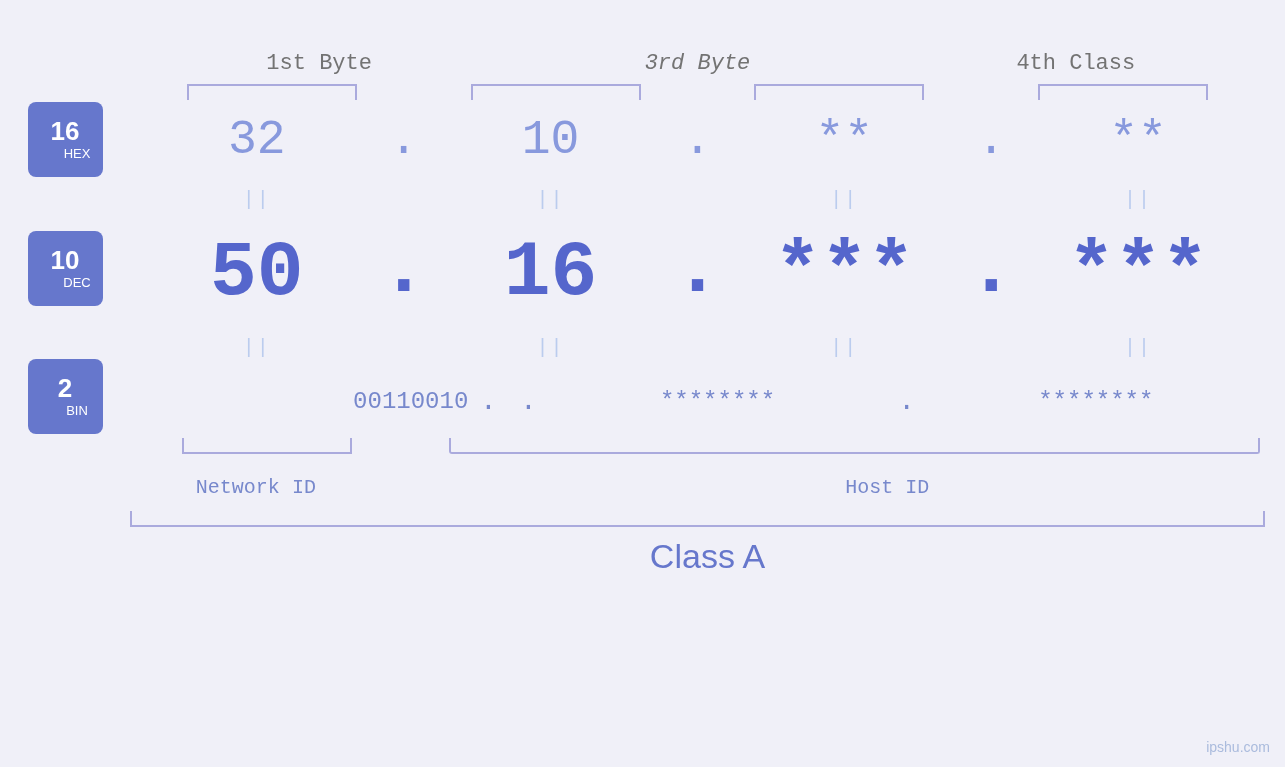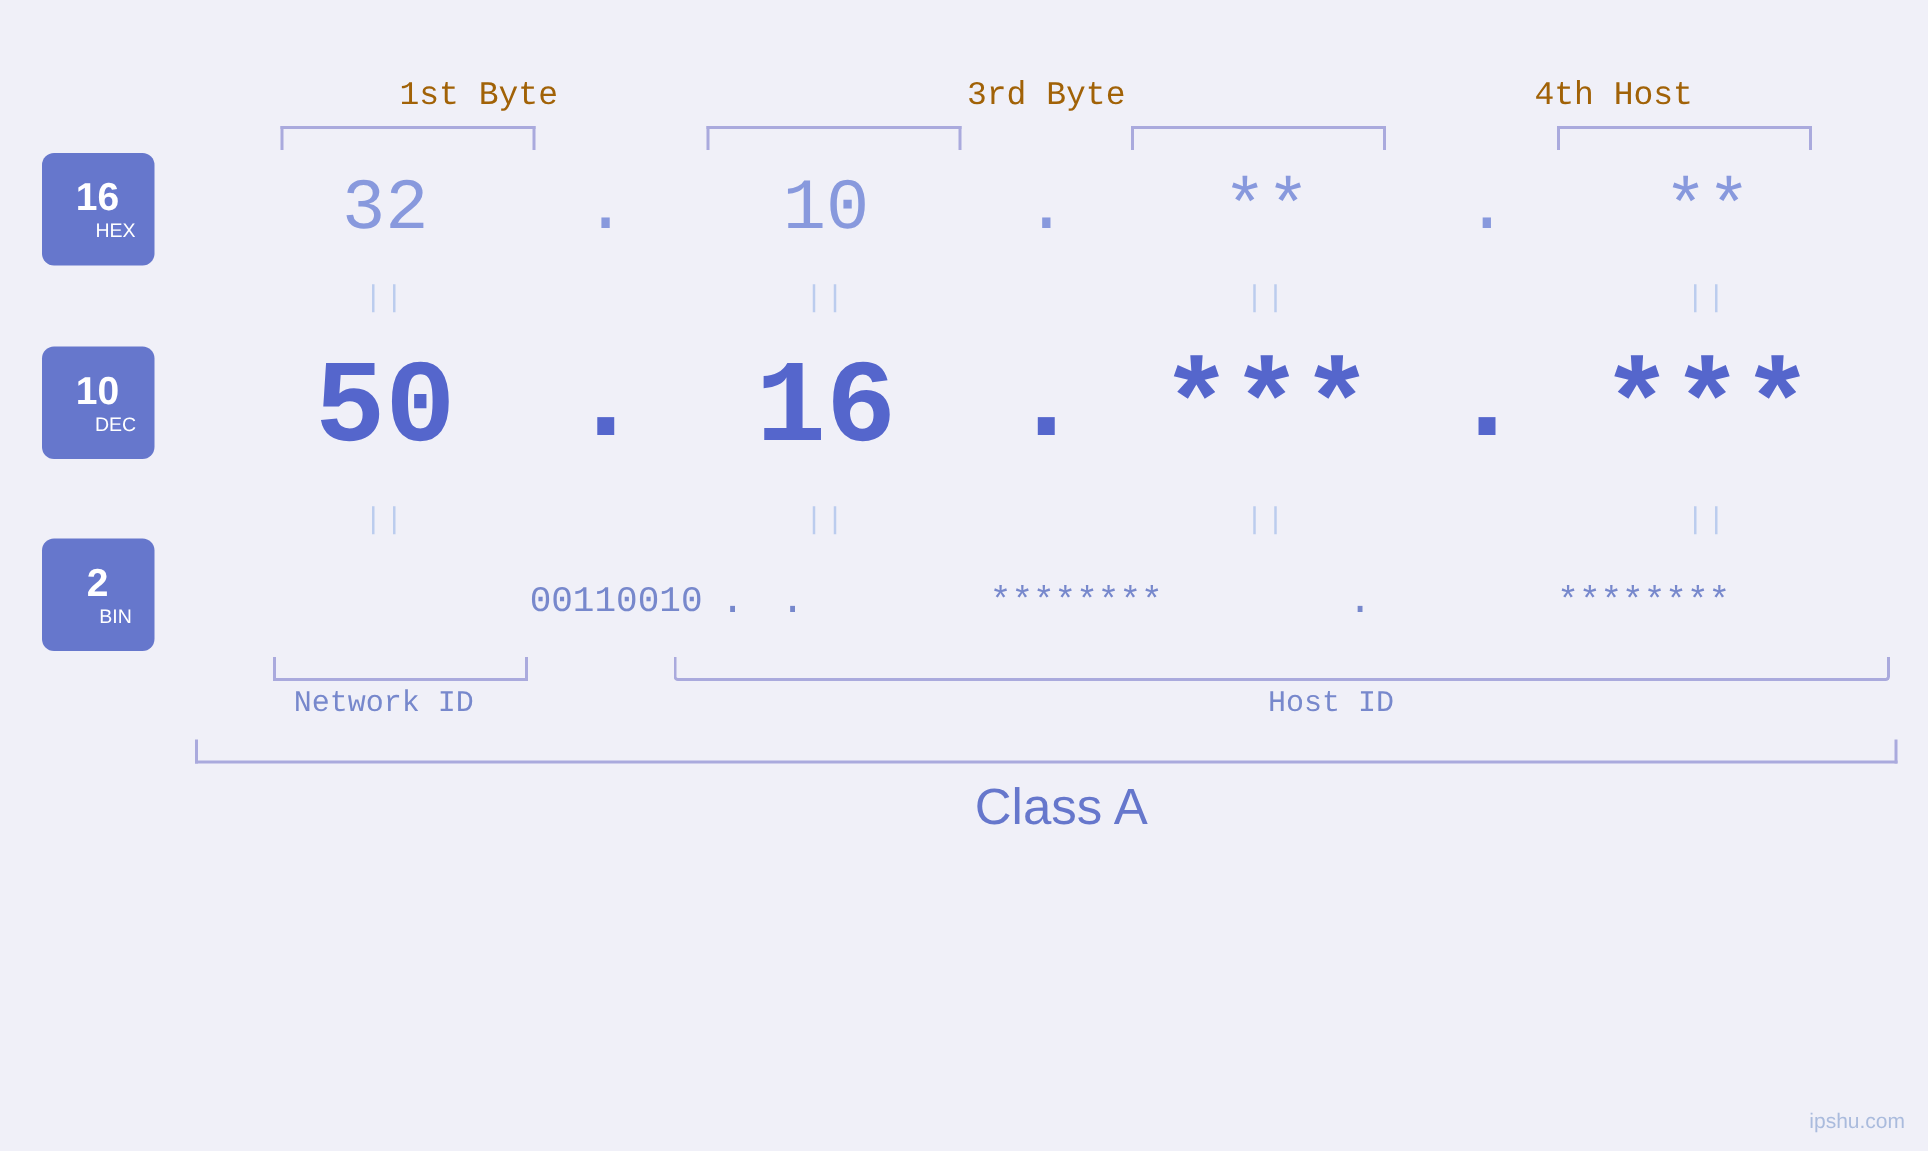--- a/index.html
+++ b/index.html
@@ -50,21 +50,21 @@
     .left-col {
       width: 130px;
       display: flex;
       flex-direction: column;
       align-items: center;
       padding-top: 100px;
       gap: 0;
     }
 
     .byte-col-label {
-      color: #a16207;
+      color: #737373;
       font-size: 22px;
       font-family: 'Courier New', Courier, monospace;
     }
 
     
     .val-hex { font-size: 48px; color: #8899dd; font-family: 'Courier New', Courier, monospace; }
     .val-dec { font-size: 78px; color: #5566cc; font-weight: bold; font-family: 'Courier New', Courier, monospace; }
     .val-bin { font-size: 24px; color: #7788cc; font-family: 'Courier New', Courier, monospace; }
     .dot-hex { font-size: 48px; color: #8899dd; }
     .dot-dec { font-size: 80px; color: #5566cc; font-weight: bold; }
@@ -107,25 +107,25 @@
   </div>
 
   <div style="position:absolute; left:130px; right:0; top:0; bottom:0; display:flex; flex-direction:column;">
 
     <div style="height:100px; display:flex; flex-direction:column; justify-content:flex-end; padding-bottom:0;">
 
       <div style="display:flex; width:100%; padding-right:20px; margin-bottom:8px;">
         <div style="flex:1; text-align:center;">
           <span class="byte-col-label">1st Byte</span>
         </div>
+        <div style="flex:1; text-align:center;font-style:italic;">
+          <span class="byte-col-label">3rd Byte</span>
+        </div>
         <div style="flex:1; text-align:center;">
-          <span class="byte-col-label">3rd Byte</span>
-        </div>
-        <div style="flex:1; text-align:center;">
-          <span class="byte-col-label">4th Host</span>
+          <span class="byte-col-label">4th Class</span>
         </div>
       </div>
 
       <div style="display:flex; width:100%; padding-right:20px; align-items:flex-end;">
         <div style="flex:1; display:flex; justify-content:center;">
           <div style="width:170px; height:16px; border:2px solid #aaaadd; border-bottom:none;"></div>
         </div>
         <div style="flex:1; display:flex; justify-content:center;">
           <div style="width:170px; height:16px; border:2px solid #aaaadd; border-bottom:none;"></div>
         </div>
@@ -248,21 +248,21 @@
       <div style="flex:1; display:flex; justify-content:center;">
         <div style="width:170px; height:16px; border:2px solid #aaaadd; border-top:none;"></div>
       </div>
       <div style="width:40px;"></div>
 
       <div style="flex:3; display:flex; justify-content:stretch; padding-right:0;">
         <div style="flex:1; height:16px; border:2px solid #aaaadd; border-top:none; border-radius:0 0 3px 3px; margin: 0 5px;"></div>
       </div>
     </div>
 
-    <div style="display:flex; width:100%; padding-right:20px; margin-top:4px;gap:44px;">
+    <div style="display:flex; width:100%; padding-right:20px; margin-top:22px;gap:44px;">
       <div style="flex:1; display:flex; justify-content:center;">
         <span style="color:#7788cc; font-size:20px; font-family:'Courier New',Courier,monospace;">Network ID</span>
       </div>
       <div style="width:40px;"></div>
       <div style="flex:3; display:flex; justify-content:center;">
         <span style="color:#7788cc; font-size:20px; font-family:'Courier New',Courier,monospace;">Host ID</span>
       </div>
     </div>
 
     <div style="width:calc(100% - 20px); height:16px; border:2px solid #aaaadd; border-top:none; margin-top:12px;"></div>

